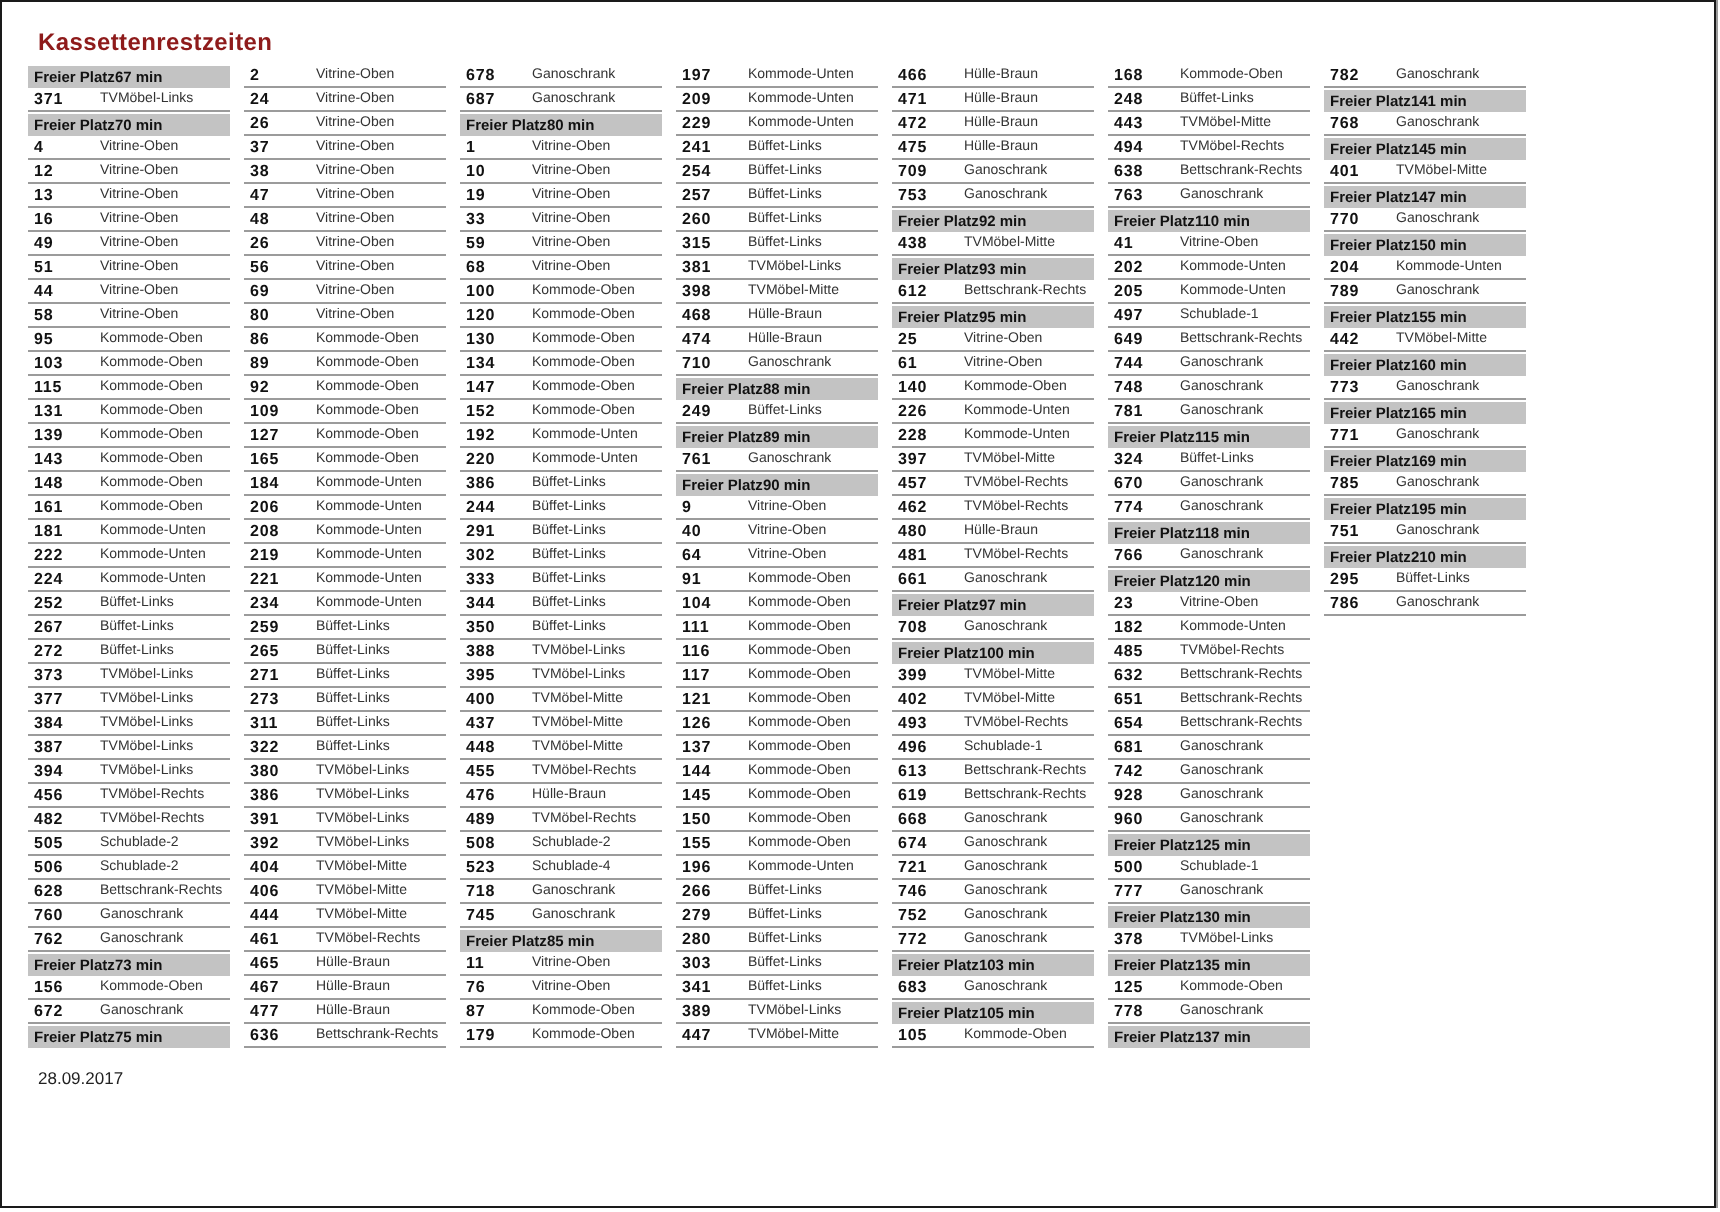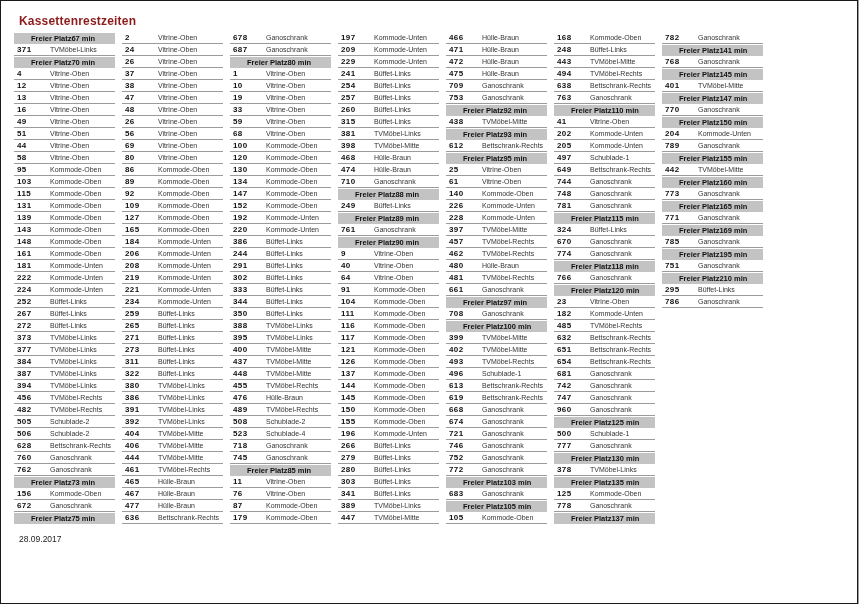--- a/index.html
+++ b/index.html
@@ -18,21 +18,21 @@
   .entry{border-bottom:1px solid #9b9b9b;}
   .num{
     width:33px;flex:0 0 auto;font-size:8px;font-weight:bold;color:#111;
     padding-left:3px;letter-spacing:0.4px;white-space:nowrap;
   }
   .place{font-size:7px;color:#333;white-space:nowrap;overflow:hidden;}
   .free{
     background:var(--bar,#c3c3c3);height:11px;margin-top:1px;
     font-weight:bold;color:#111;
   }
-  .fl{font-size:7.5px;padding-left:17px;white-space:nowrap;}
+  .fl{font-size:7.5px;padding-left:3px;white-space:nowrap;}
   .fv{font-size:7.5px;white-space:nowrap;}
   .date{position:absolute;left:18px;top:533px;font-size:8.5px;color:#222;}
 </style>
 </head>
 <body>
 
 <div class="page">
   <div class="title">Kassettenrestzeiten</div>
   <div class="columns" id="columns">
       <div class="col">
@@ -980,21 +980,21 @@
         </div>
         <div class="row entry">
           <span class="num">681</span>
           <span class="place">Ganoschrank</span>
         </div>
         <div class="row entry">
           <span class="num">742</span>
           <span class="place">Ganoschrank</span>
         </div>
         <div class="row entry">
-          <span class="num">747</span>
+          <span class="num">928</span>
           <span class="place">Ganoschrank</span>
         </div>
         <div class="row entry">
           <span class="num">960</span>
           <span class="place">Ganoschrank</span>
         </div>
         <div class="row free">
           <span class="fl">Freier Platz</span>
           <span class="fv">125 min</span>
         </div>

